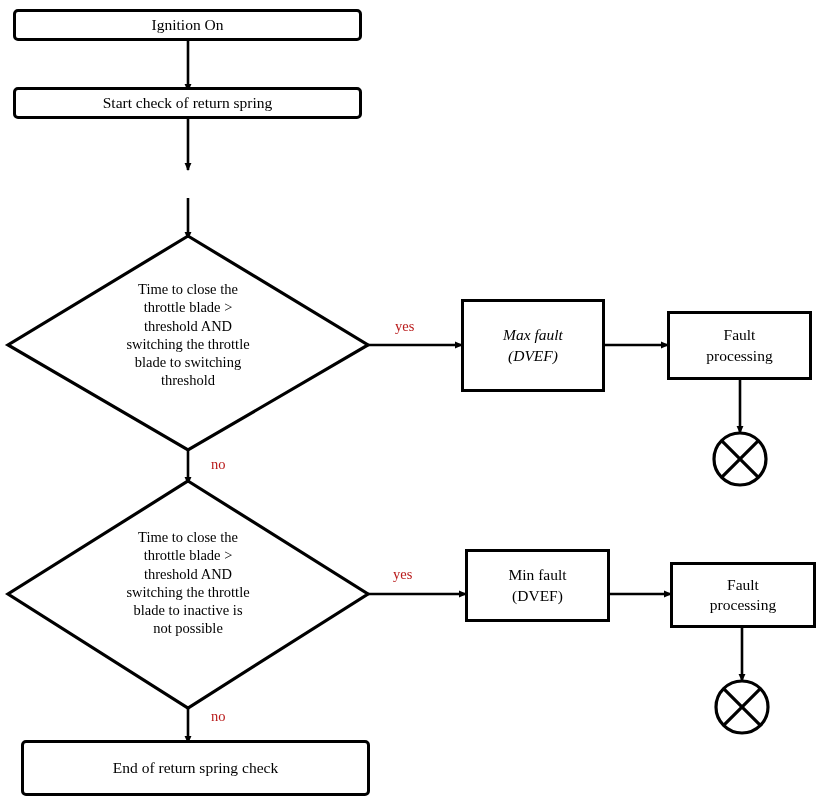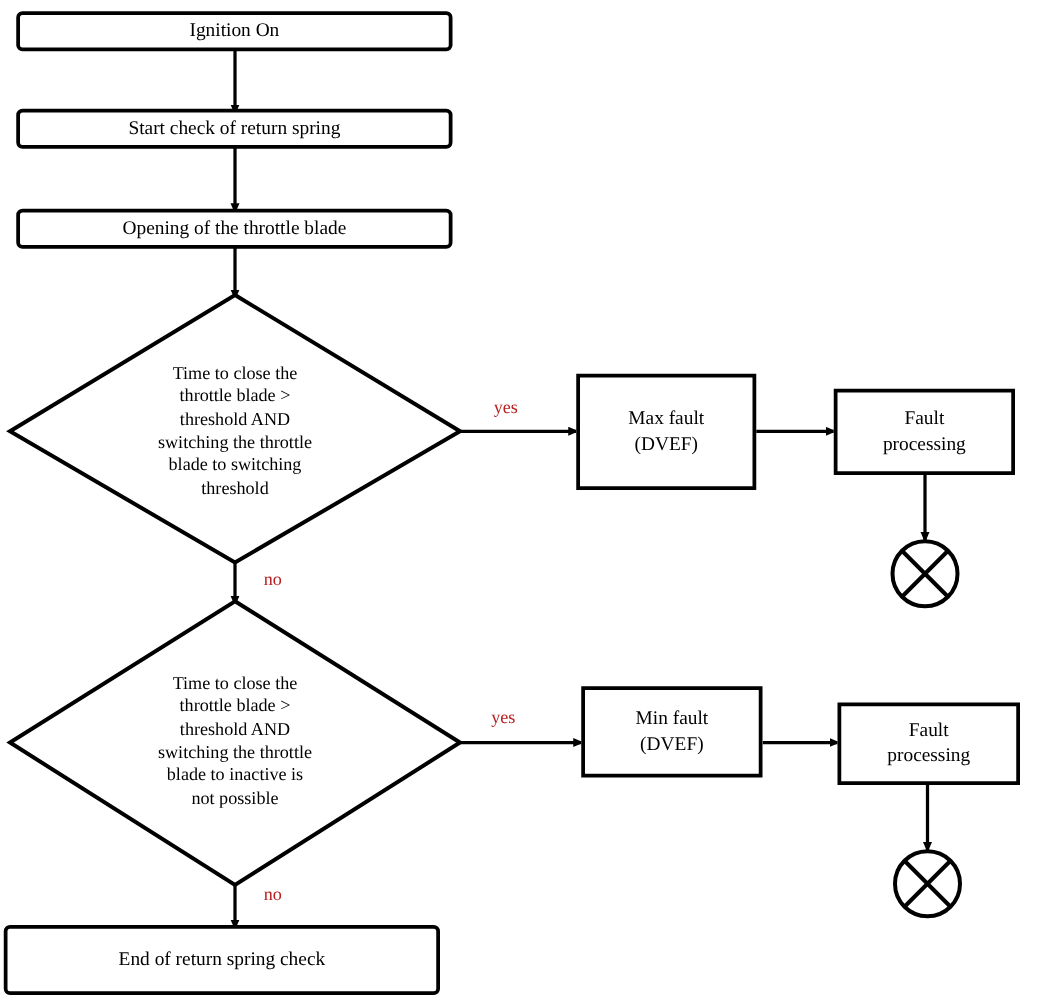--- a/index.html
+++ b/index.html
@@ -16,21 +16,21 @@
   .proc{
     border:3px solid #000;border-radius:5px;background:#fff;
     font-size:15.5px;line-height:1.25;
   }
   .plain{
     border:3px solid #000;border-radius:0;background:#fff;
     font-size:15.5px;line-height:1.3;
   }
   .node .lbl{display:block;padding:0 6px;}
   .diamond-label{
-    position:absolute;display:flex;align-items:center;justify-content:center;
+    position:absolute;display:flex;justify-content:center;
     text-align:center;font-size:14.5px;line-height:1.26;color:#000;
     pointer-events:none;
   }
   .edge-label{
     position:absolute;font-size:14.5px;color:#b91c1c;white-space:nowrap;
   }
 </style>
 </head>
 <body>
 
@@ -77,39 +77,36 @@
   </svg>
 
   <div class="node proc" style="left:13px;top:9px;width:349px;height:32px;">
     <span class="lbl">Ignition On</span>
   </div>
 
   <div class="node proc" style="left:13px;top:87px;width:349px;height:32px;">
     <span class="lbl">Start check of return spring</span>
   </div>
 
-  <div class="node proc" style="left:13px;top:167px;width:349px;height:32px;">
-    <span class="lbl">Opening of the throttle blade</span>
-  </div>
 
   <div class="diamond-label" style="left:78px;top:280px;width:220px;height:130px;">
     <div>
       <div>Time to close the</div>
       <div>throttle blade &gt;</div>
       <div>threshold AND</div>
       <div>switching the throttle</div>
       <div>blade to switching</div>
       <div>threshold</div>
     </div>
   </div>
 
   <div class="edge-label" style="left:395px;top:318px;">yes</div>
   <div class="edge-label" style="left:211px;top:456px;">no</div>
 
-  <div class="node plain" style="left:461px;top:299px;width:144px;height:93px;">
+  <div class="node plain" style="left:461px;top:299px;width:144px;height:93px;font-style:italic;">
     <div>
       <div>Max fault</div>
       <div>(DVEF)</div>
     </div>
   </div>
 
   <div class="node plain" style="left:667px;top:311px;width:145px;height:69px;">
     <div>
       <div>Fault</div>
       <div>processing</div>
@@ -137,17 +134,17 @@
     </div>
   </div>
 
   <div class="node plain" style="left:670px;top:562px;width:146px;height:66px;">
     <div>
       <div>Fault</div>
       <div>processing</div>
     </div>
   </div>
 
-  <div class="node proc" style="left:3px;top:740px;width:349px;height:56px;">
+  <div class="node proc" style="left:21px;top:740px;width:349px;height:56px;">
     <span class="lbl">End of return spring check</span>
   </div>
 
 </div>
 
 </body></html>

